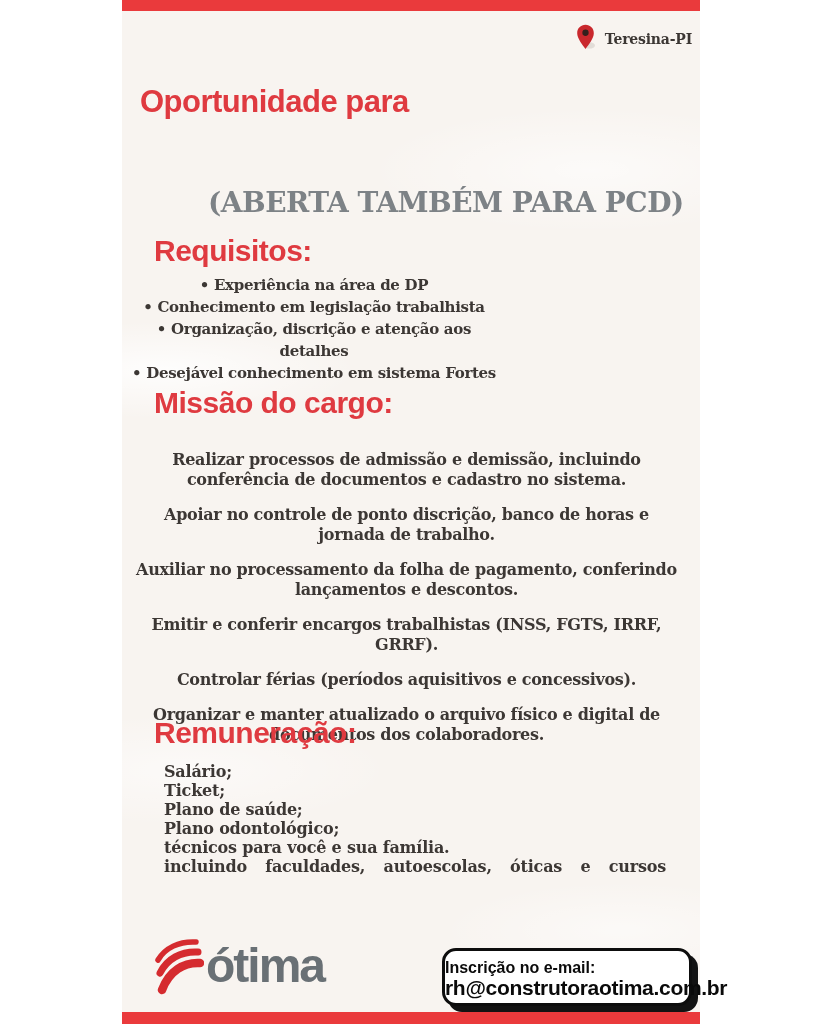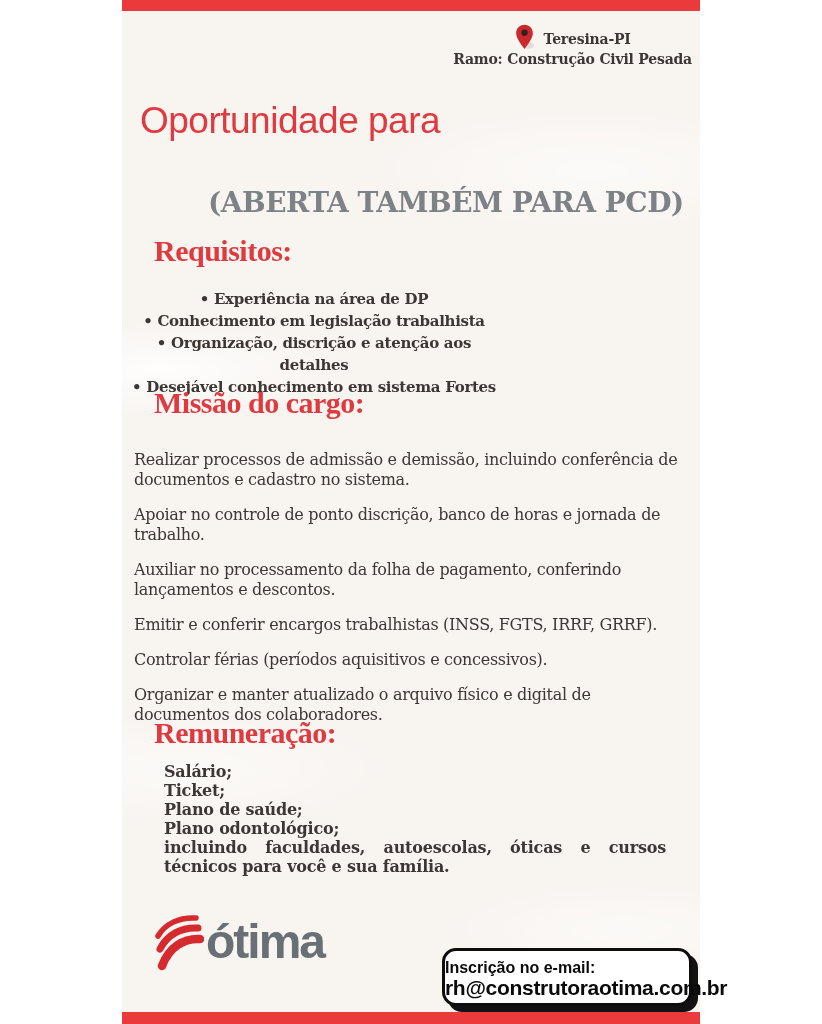--- a/index.html
+++ b/index.html
@@ -22,44 +22,44 @@
   .bar.top{top:0;height:11px;}
   .bar.bottom{top:1012px;height:12px;}
 
   .location{position:absolute;top:24px;right:8px;text-align:center;color:var(--text-dark);
             font-weight:bold;font-size:14px;letter-spacing:-0.2px;}
   .loc-row{display:flex;align-items:flex-end;justify-content:center;gap:10px;}
   .loc-row svg{display:block;margin-bottom:-2px;}
   .loc-city{padding-bottom:2px;}
   .loc-sector{margin-top:2px;white-space:nowrap;}
 
-  .h-intro{position:absolute;left:18px;top:100px;font-family:"Liberation Sans",sans-serif;
-           font-weight:normal;font-size:37px;color:var(--accent-red);letter-spacing:-0.5px;}
+  .h-intro{position:absolute;left:18px;top:84px;font-family:"Liberation Sans",sans-serif;
+           font-weight:bold;font-size:31px;color:var(--accent-red);letter-spacing:-0.5px;}
   .h-role{position:absolute;left:106px;top:130px;font-size:28px;font-weight:bold;
           color:var(--title-gray);letter-spacing:-0.5px;}
   .h-pcd{position:absolute;left:86px;top:186px;font-size:28px;font-weight:bold;
          color:var(--title-gray);letter-spacing:-0.5px;}
 
-  .sec{position:absolute;left:32px;font-family:Liberation Serif, serif;font-weight:bold;
+  .sec{position:absolute;left:32px;font-family:Liberation Sans, sans-serif;font-weight:bold;
        font-size:30px;color:var(--accent-red);letter-spacing:-0.5px;}
   .sec.req{top:234px;} .sec.mis{top:386px;} .sec.rem{top:716px;}
 
-  .bullets{position:absolute;left:0;top:288px;width:384px;text-align:center;
+  .bullets{position:absolute;left:0;top:274px;width:384px;text-align:center;
            font-size:15px;font-weight:bold;color:var(--text-dark);line-height:22px;
            letter-spacing:-0.3px;}
-  .paras{position:absolute;left:12px;top:450px;width:545px;
-         font-size:16px;font-weight:normal;color:var(--text-dark);line-height:20px;
+  .paras{position:absolute;left:12px;top:450px;width:545px;text-align:center;
+         font-size:16px;font-weight:bold;color:var(--text-dark);line-height:20px;
          letter-spacing:-0.3px;}
   .paras p{margin:0 0 15px 0;}
   .remun{position:absolute;left:42px;top:762px;width:502px;font-size:16px;font-weight:bold;
          color:var(--text-dark);line-height:19px;letter-spacing:-0.2px;}
   .remun .jline{text-align:justify;text-align-last:justify;}
   .remun .jlast{text-align:left;text-align-last:left;}
 
-  .logo{position:absolute;left:30px;top:912px;display:flex;align-items:flex-end;}
+  .logo{position:absolute;left:30px;top:936px;display:flex;align-items:flex-end;}
   .logo-text{font-family:"Liberation Sans",sans-serif;font-weight:bold;font-size:48px;
              color:var(--logo-gray);letter-spacing:-2px;line-height:60px;margin-left:2px;}
   .contact-box{position:absolute;left:320px;top:948px;width:250px;height:58px;
                background:#ffffff;border:3px solid var(--box-border);border-radius:14px;
                box-shadow:6px 6px 0 #121212;display:flex;flex-direction:column;
                justify-content:center;align-items:flex-start;text-align:center;
                font-family:"Liberation Sans",sans-serif;font-weight:bold;color:#0a0a0a;}
   .contact-label{font-size:16px;line-height:21px;}
   .contact-email{font-size:21px;line-height:20px;letter-spacing:-0.3px;white-space:nowrap;}
 </style>
@@ -73,21 +73,20 @@
 
     <div class="location">
       <div class="loc-row">
         <svg width="19" height="27" viewBox="0 0 24 34">
           <ellipse cx="17" cy="27" rx="7" ry="4" fill="#d9d3cd" opacity="0.7"></ellipse>
           <path d="M12 1 C6 1 1.5 5.5 1.5 11.5 C1.5 18 8 26 12 31.5 C16 26 22.5 18 22.5 11.5 C22.5 5.5 18 1 12 1 Z" fill="#c9282d"></path>
           <circle cx="12" cy="11" r="4" fill="#33201d"></circle>
         </svg>
         <span class="loc-city">Teresina-PI</span>
       </div>
-      <div class="loc-sector">Ramo: Construção Civil Pesada</div>
     </div>
 
     <h1 class="h-intro">Oportunidade para</h1>
     <h3 class="h-pcd">(ABERTA TAMBÉM PARA PCD)</h3>
 
     <h4 class="sec req">Requisitos:</h4>
     <div class="bullets">
       <div>• Experiência na área de DP</div>
       <div>• Conhecimento em legislação trabalhista</div>
       <div>• Organização, discrição e atenção aos detalhes</div>
@@ -103,22 +102,22 @@
       <p>Controlar férias (períodos aquisitivos e concessivos).</p>
       <p>Organizar e manter atualizado o arquivo físico e digital de documentos dos colaboradores.</p>
     </div>
 
     <h4 class="sec rem">Remuneração:</h4>
     <div class="remun">
       <div>Salário;</div>
       <div>Ticket;</div>
       <div>Plano de saúde;</div>
       <div>Plano odontológico;</div>
+      <div class="jline jlast">técnicos para você e sua família.</div>
       <div class="jline">incluindo faculdades, autoescolas, óticas e cursos</div>
-      <div class="jline jlast">técnicos para você e sua família.</div>
     </div>
 
     <div class="logo">
       <svg width="52" height="60" viewBox="0 0 52 60">
         <path d="M44 6 C27 5, 13 12, 6 24" fill="none" stroke="#d52b2f" stroke-width="5.5" stroke-linecap="round"></path>
         <path d="M46 16 C29 15, 15 23, 8 37" fill="none" stroke="#d52b2f" stroke-width="7" stroke-linecap="round"></path>
         <path d="M48 27 C32 26, 17 35, 10 54" fill="none" stroke="#d52b2f" stroke-width="8.5" stroke-linecap="round"></path>
       </svg>
       <span class="logo-text">ótima</span>
     </div>

